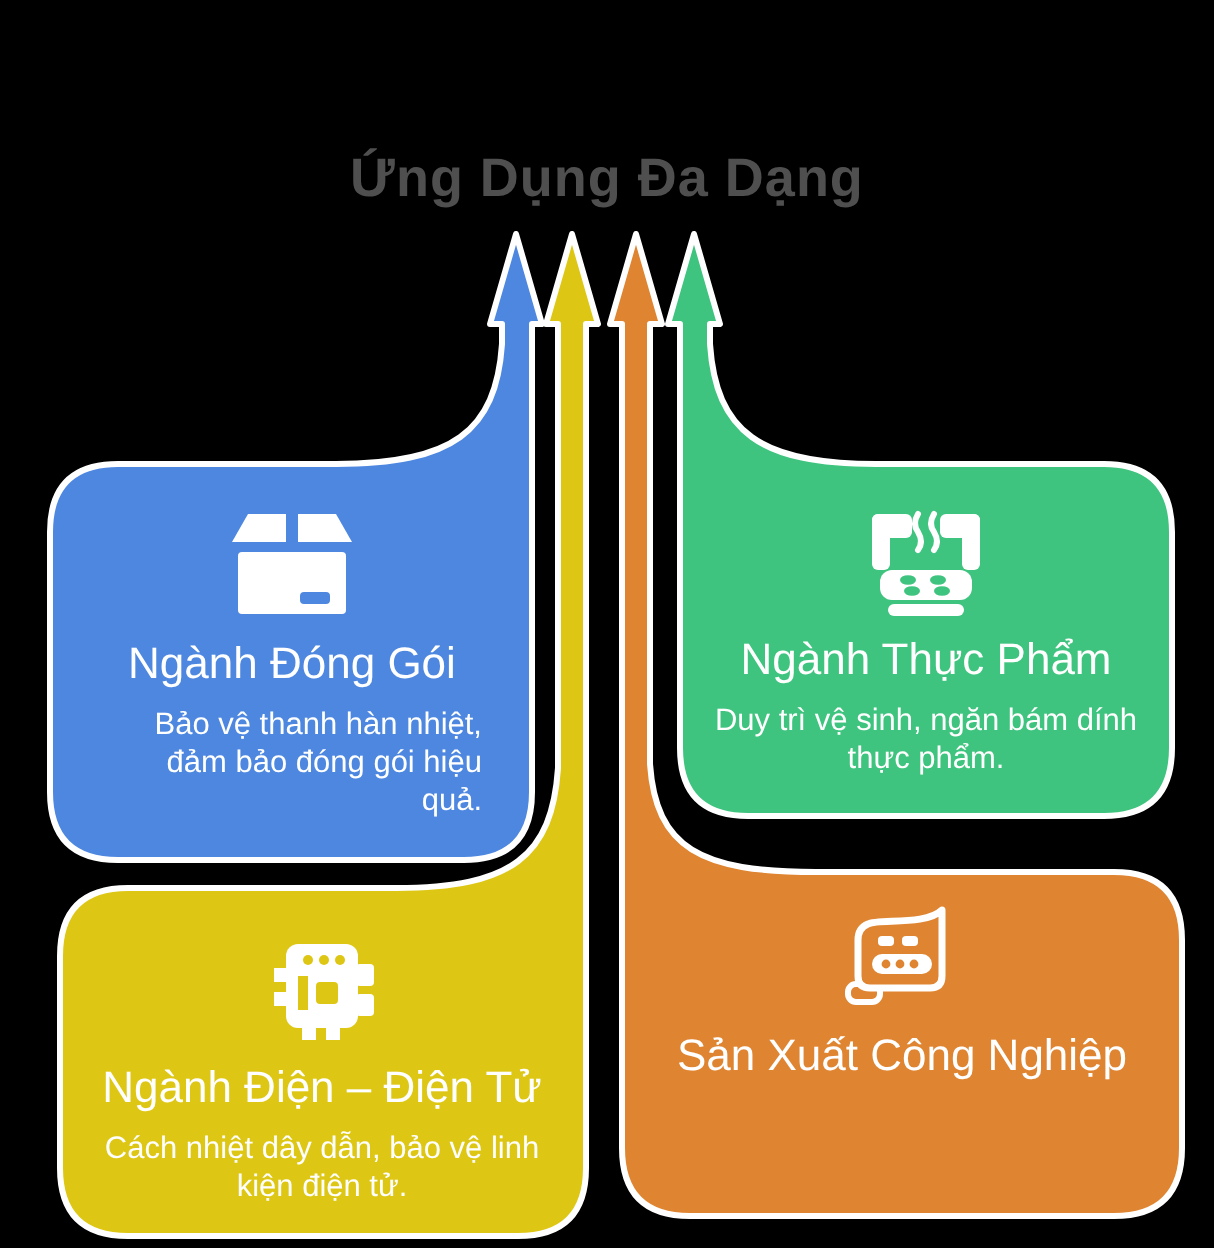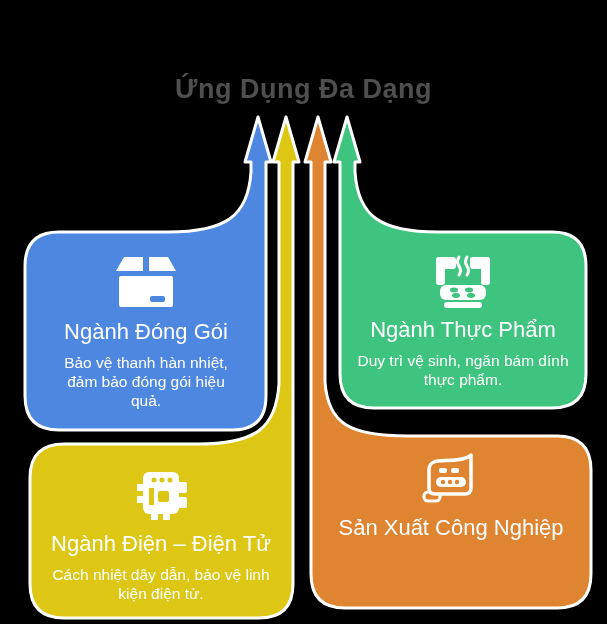--- a/index.html
+++ b/index.html
@@ -17,21 +17,21 @@
     position:absolute; display:flex; flex-direction:column; align-items:center;
     text-align:center;
   }
   .card-title { font-size:22px; font-weight:normal; margin-top:9px; }
   .card-desc  { font-size:15.5px; line-height:1.24; margin-top:8px; }
   .icon-wrap { width:64px; height:56px; }
   #content-packaging   { left:40px;  top:254px; width:212px; }
   #content-food        { left:352px; top:252px; width:222px; }
   #content-electronics { left:40px;  top:466px; width:242px; }
   #content-industrial  { left:331px; top:450px; width:240px; }
-  #content-packaging   .card-desc { max-width:190px; }
+  #content-packaging   .card-desc { max-width:190px;text-align:right; }
   #content-food        .card-desc { max-width:212px; }
   #content-electronics .card-desc { max-width:238px; }
   #content-industrial  .card-desc { max-width:240px; }
 </style>
 </head>
 <body>
 
 <div class="stage">
 
   <div class="main-title" style="color: rgb(79, 79, 79);">Ứng Dụng Đa Dạng</div>

